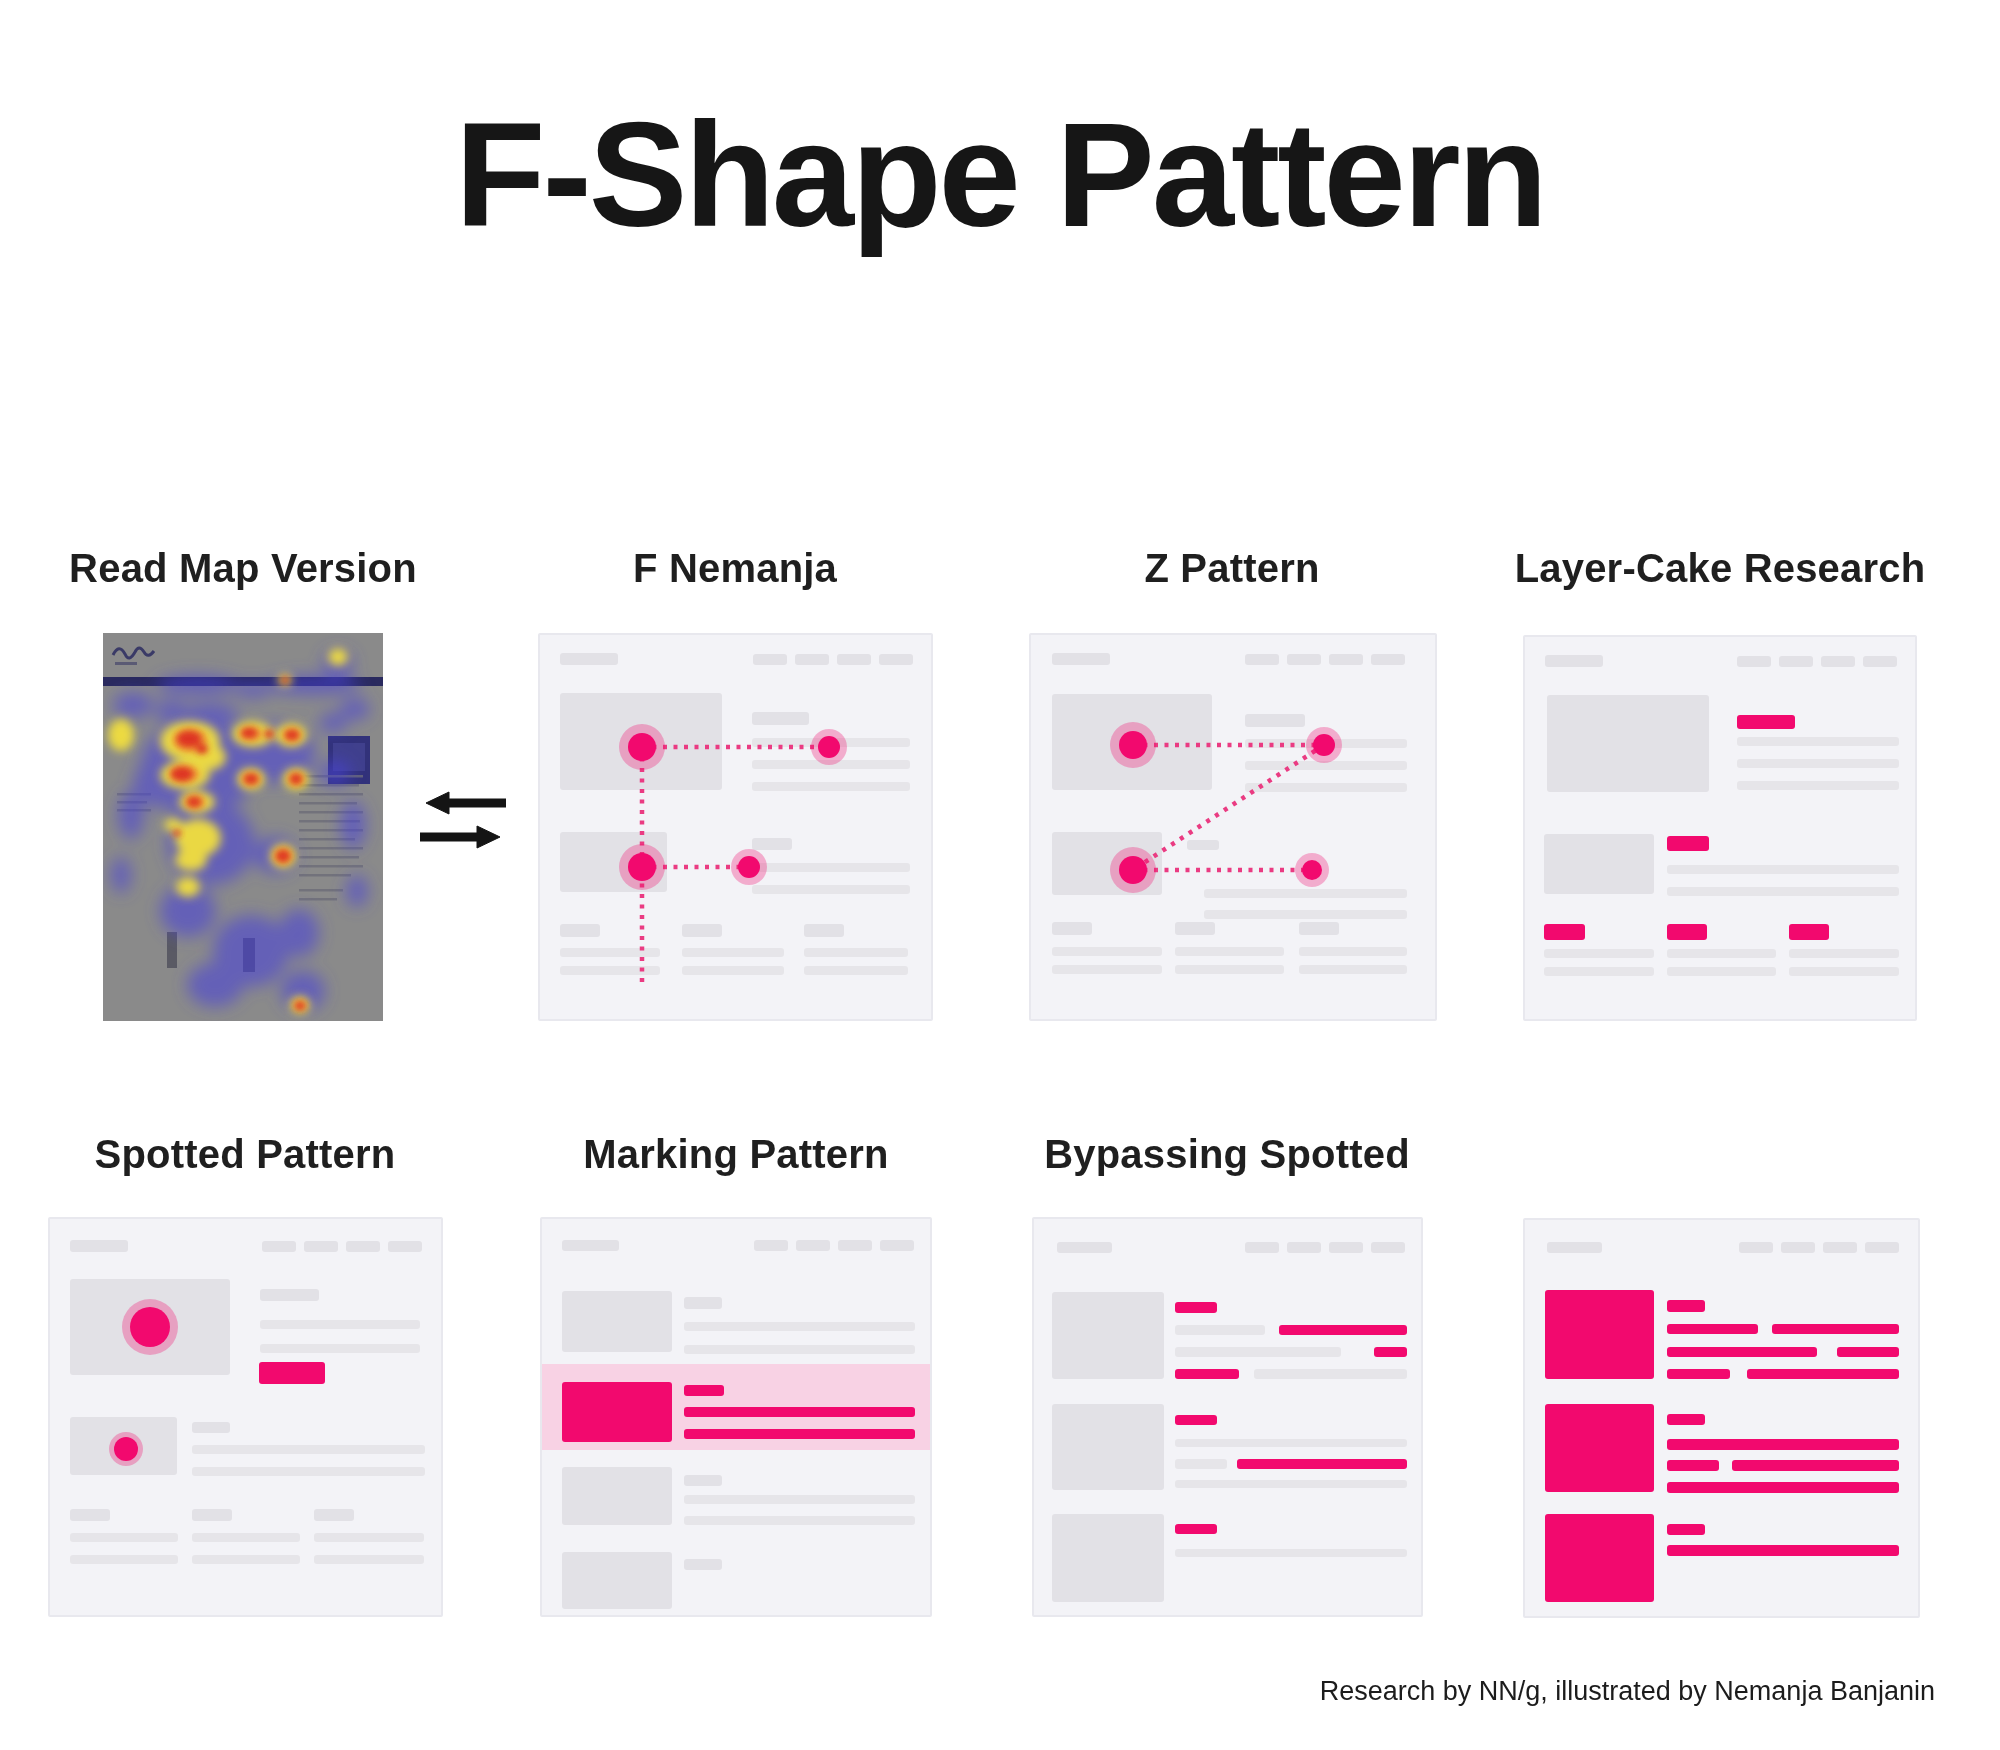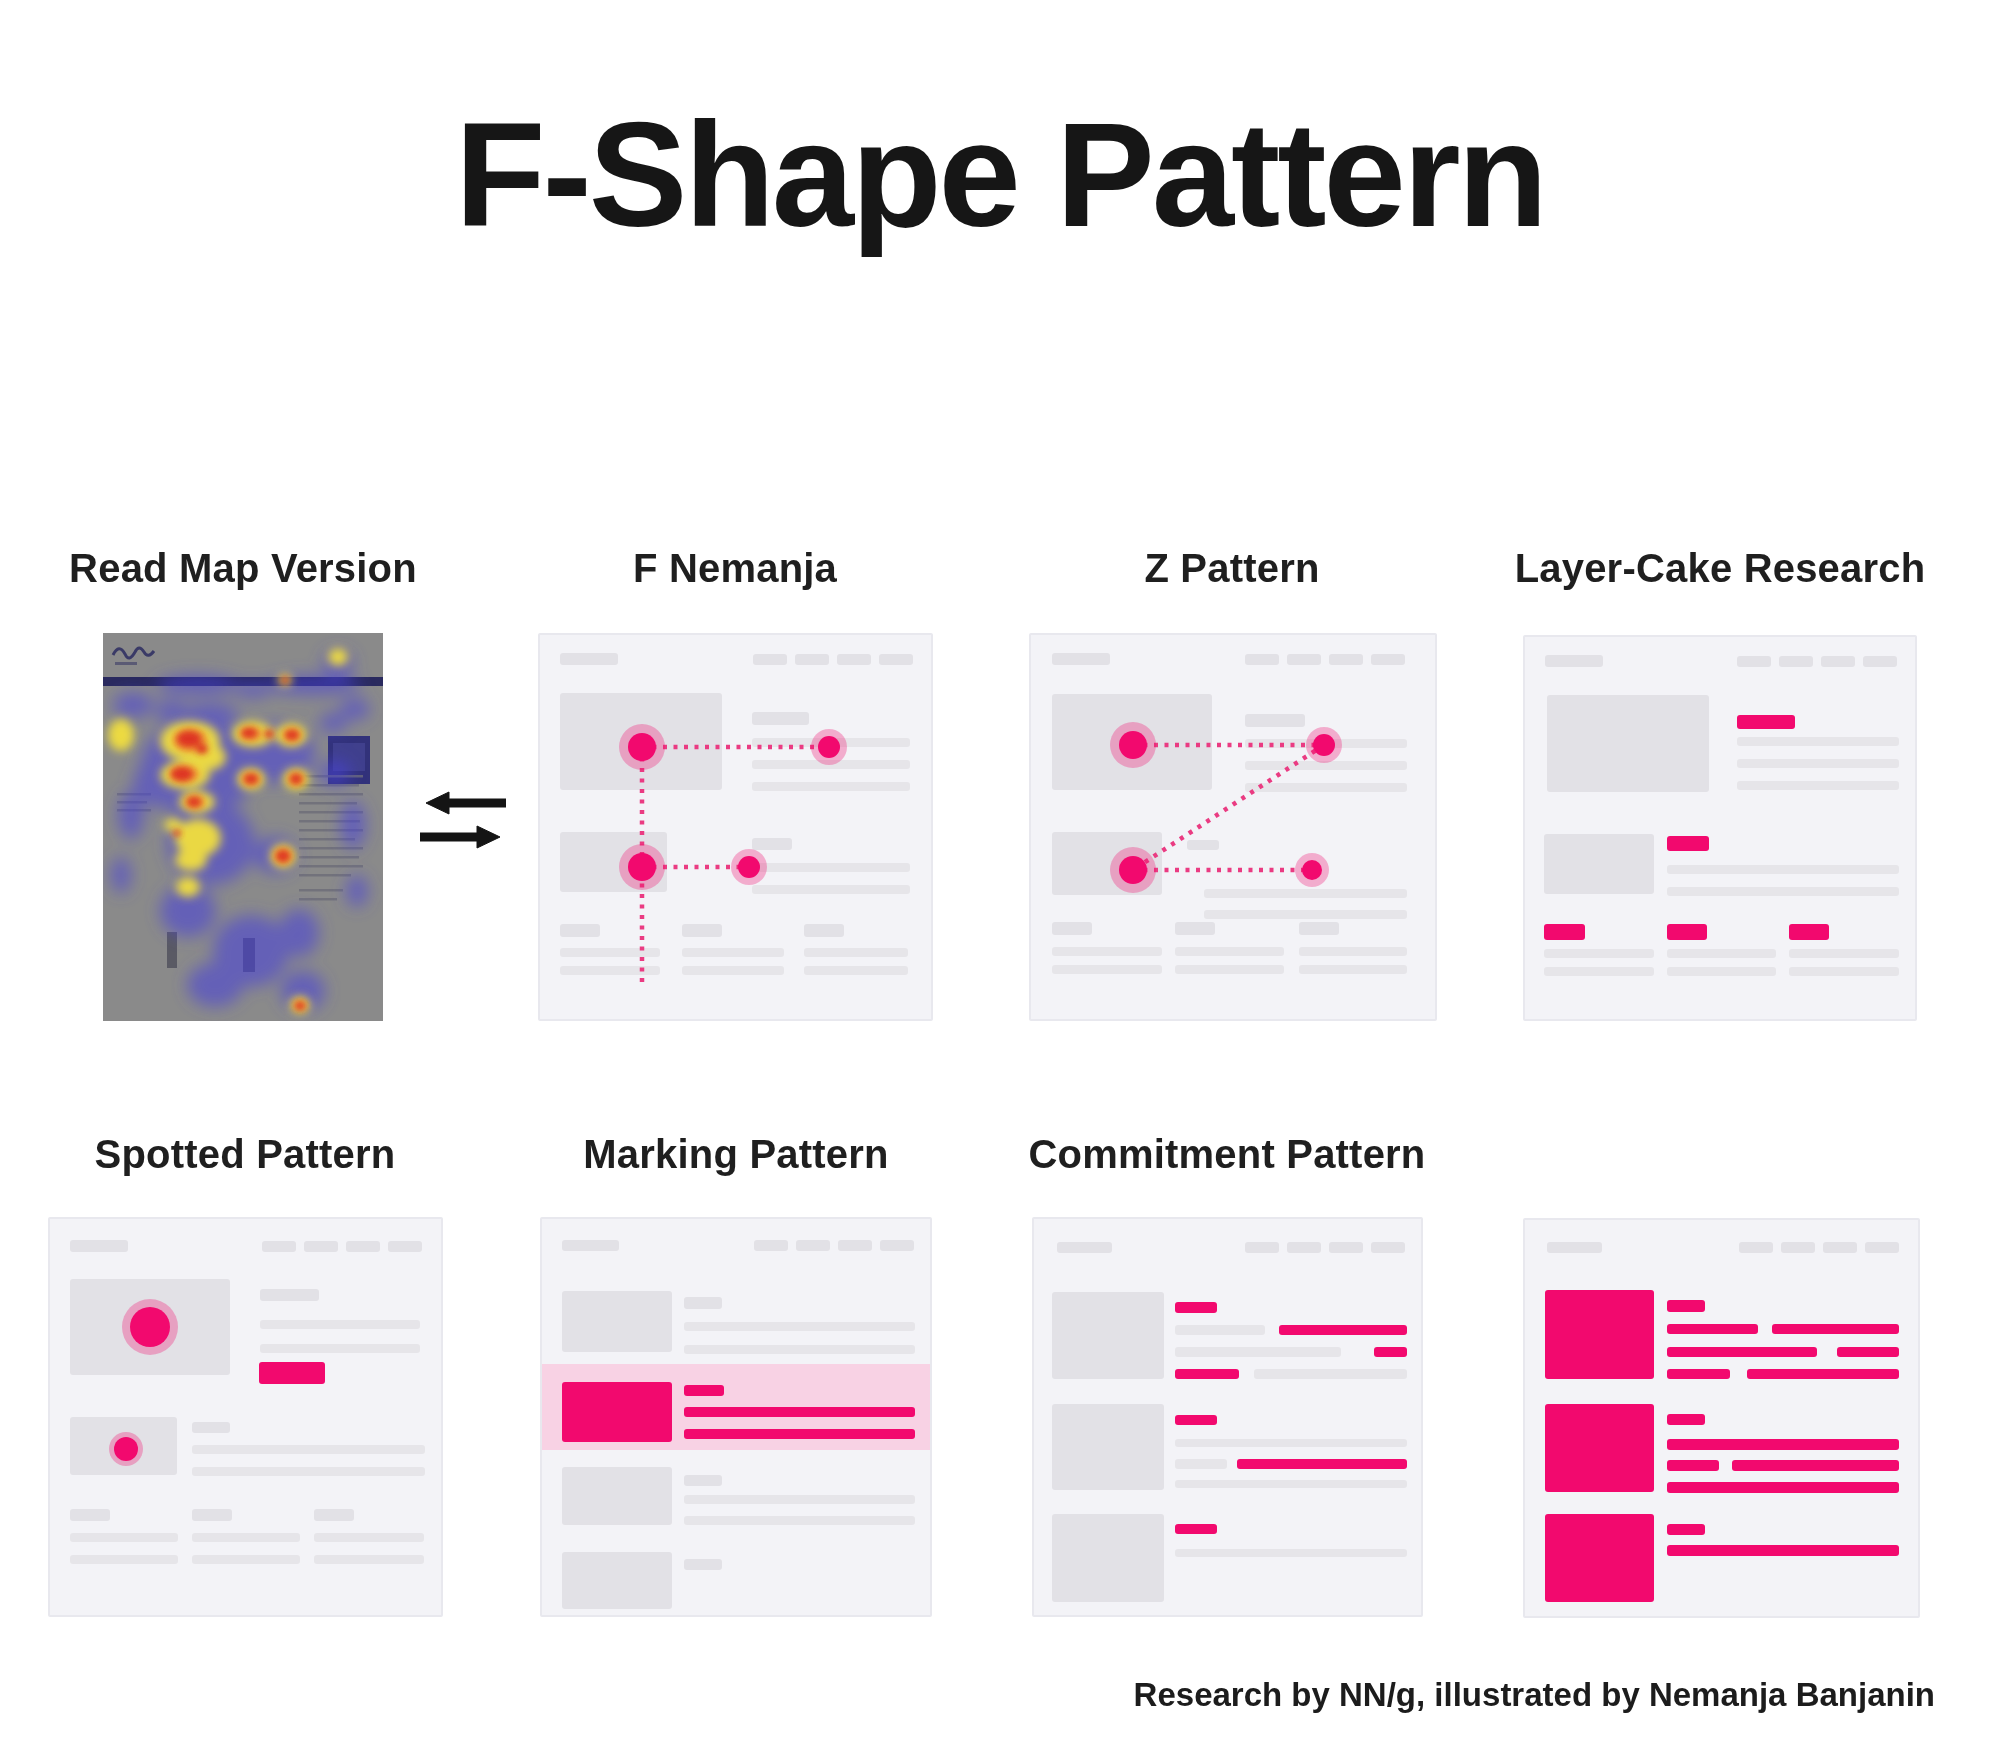--- a/index.html
+++ b/index.html
@@ -6,21 +6,21 @@
   body{width:2000px;height:1750px;background:#ffffff;position:relative;overflow:hidden;
        font-family:"Liberation Sans", sans-serif;}
   .canvas{position:absolute;inset:0;}
 
   .title{position:absolute;left:0;right:0;top:88px;text-align:center;color:#161616;
          font-weight:700;font-size:148px;line-height:174px;letter-spacing:-3px;}
 
   .plabel{position:absolute;transform:translateX(-50%);white-space:nowrap;
           font-size:40px;font-weight:700;color:#1f1f1f;letter-spacing:.2px;}
 
-  .credit{position:absolute;right:65px;top:1676px;font-size:33px;font-weight:700;color:#1c1c1c;}
+  .credit{position:absolute;right:65px;top:1676px;font-size:27px;font-weight:400;color:#1c1c1c;}
 
   .panel{position:absolute;background:var(--panel-bg);border:2px solid var(--panel-border);
          box-sizing:border-box;overflow:hidden;border-radius:2px;}
   .panel i{display:block;position:absolute;border-radius:3px;}
   .g{background:var(--gray-block);}
   .gl{background:var(--gray-line);}
   .p{background:var(--accent-pink);}
   .pl{background:var(--highlight-pink);border-radius:0 !important;}
 
   svg.overlay{position:absolute;left:0;top:0;}
@@ -44,21 +44,21 @@
   <div class="title">
     <div>F-Shape Pattern</div>
   </div>
 
   <div class="plabel" style="left:243px;top:546px">Read Map Version</div>
   <div class="plabel" style="left:735px;top:546px">F Nemanja</div>
   <div class="plabel" style="left:1232px;top:546px">Z Pattern</div>
   <div class="plabel" style="left:1720px;top:546px">Layer-Cake Research</div>
   <div class="plabel" style="left:245px;top:1132px">Spotted Pattern</div>
   <div class="plabel" style="left:736px;top:1132px">Marking Pattern</div>
-  <div class="plabel" style="left:1227px;top:1132px">Commitment Pattern</div>
+  <div class="plabel" style="left:1227px;top:1132px">Bypassing Spotted</div>
 
   <svg style="position:absolute;left:103px;top:633px" width="280" height="388" viewBox="0 0 280 388">
     <defs>
       <filter id="bl8" x="-80%" y="-80%" width="260%" height="260%">
           <feGaussianBlur stdDeviation="8"></feGaussianBlur>
         </filter>
       <filter id="bl5" x="-80%" y="-80%" width="260%" height="260%">
           <feGaussianBlur stdDeviation="5"></feGaussianBlur>
         </filter>
       <filter id="bl3" x="-80%" y="-80%" width="260%" height="260%">

